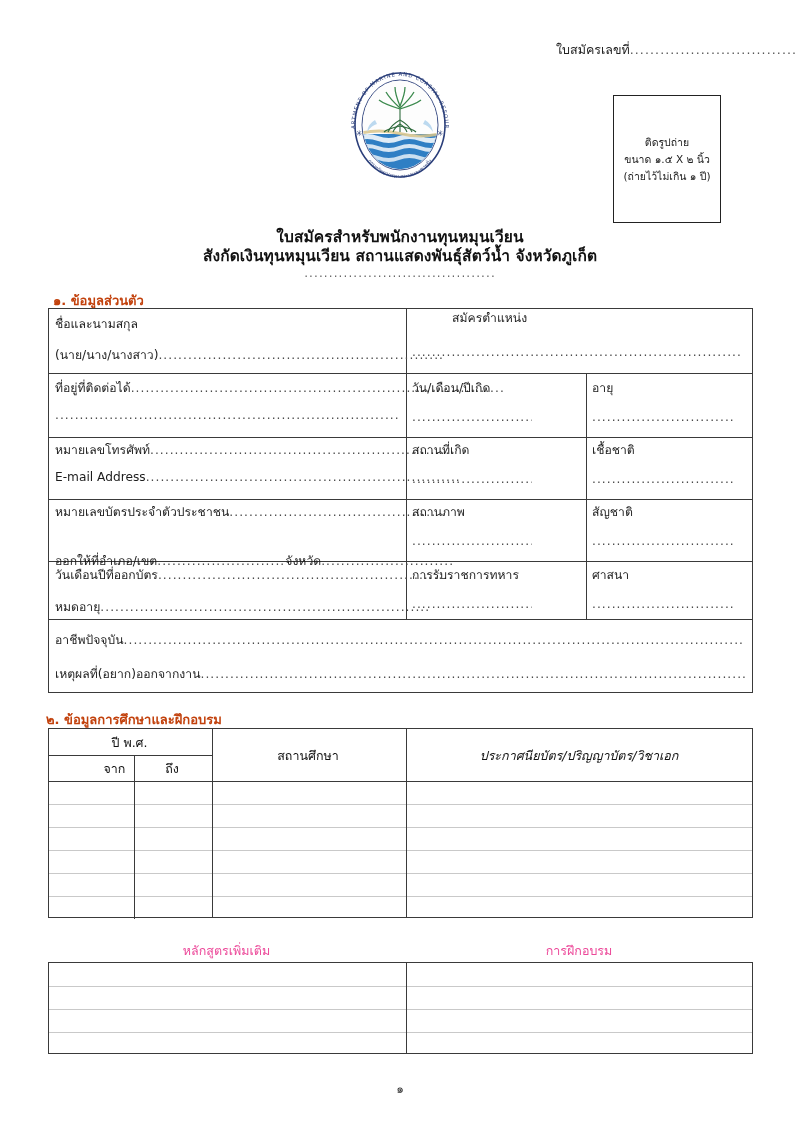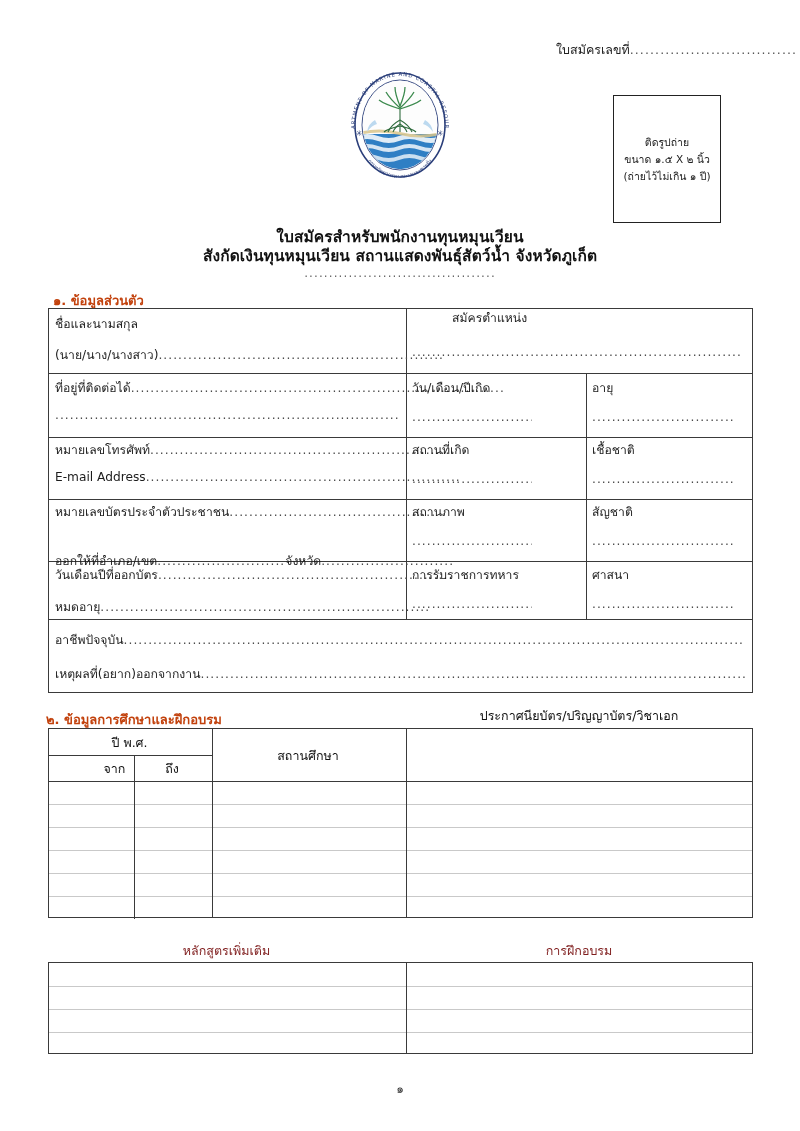--- a/index.html
+++ b/index.html
@@ -150,21 +150,21 @@
     position: absolute;
     font-size: 12.5px;
     color: #111;
     text-align: center;
     white-space: nowrap;
   }
 
   .outside-head {
     position: absolute;
     font-size: 12.5px;
-    color: #7f1d1d;
+    color: #ec4899;
     text-align: center;
     white-space: nowrap;
   }
 
   .page-num {
     position: absolute;
     top: 1079px;
     width: 100%;
     text-align: center;
     font-size: 12px;
@@ -330,21 +330,21 @@
 
     <div class="vline" style="left:85px; top:26px; height:164px;"></div>
     <div class="vline" style="left:163px;"></div>
     <div class="vline" style="left:357px;"></div>
   </div>
 
   <div class="col-head" style="left:48px; top:733px; width:163px;">ปี พ.ศ.</div>
   <div class="col-head" style="left:48px; top:759px; width:85px;padding-left:24px;">จาก</div>
   <div class="col-head" style="left:133px; top:759px; width:78px;">ถึง</div>
   <div class="col-head" style="left:211px; top:746px; width:194px;">สถานศึกษา</div>
-  <div class="col-head" style="left:405px; top:706px; width:348px;">ประกาศนียบัตร/ปริญญาบัตร/วิชาเอก</div>
+  <div class="col-head" style="left:405px; top:746px; width:348px;font-style:italic;">ประกาศนียบัตร/ปริญญาบัตร/วิชาเอก</div>
 
   <div class="outside-head" style="left:48px; top:941px; width:357px;">หลักสูตรเพิ่มเติม</div>
   <div class="outside-head" style="left:405px; top:941px; width:348px;">การฝึกอบรม</div>
 
   <div class="tbl" id="tbl3" style="left:48px; top:962px; width:705px; height:92px;">
     <div class="thin-row" style="top:23px;"></div>
     <div class="thin-row" style="top:46px;"></div>
     <div class="thin-row" style="top:69px;"></div>
     <div class="vline" style="left:357px;"></div>
   </div>

